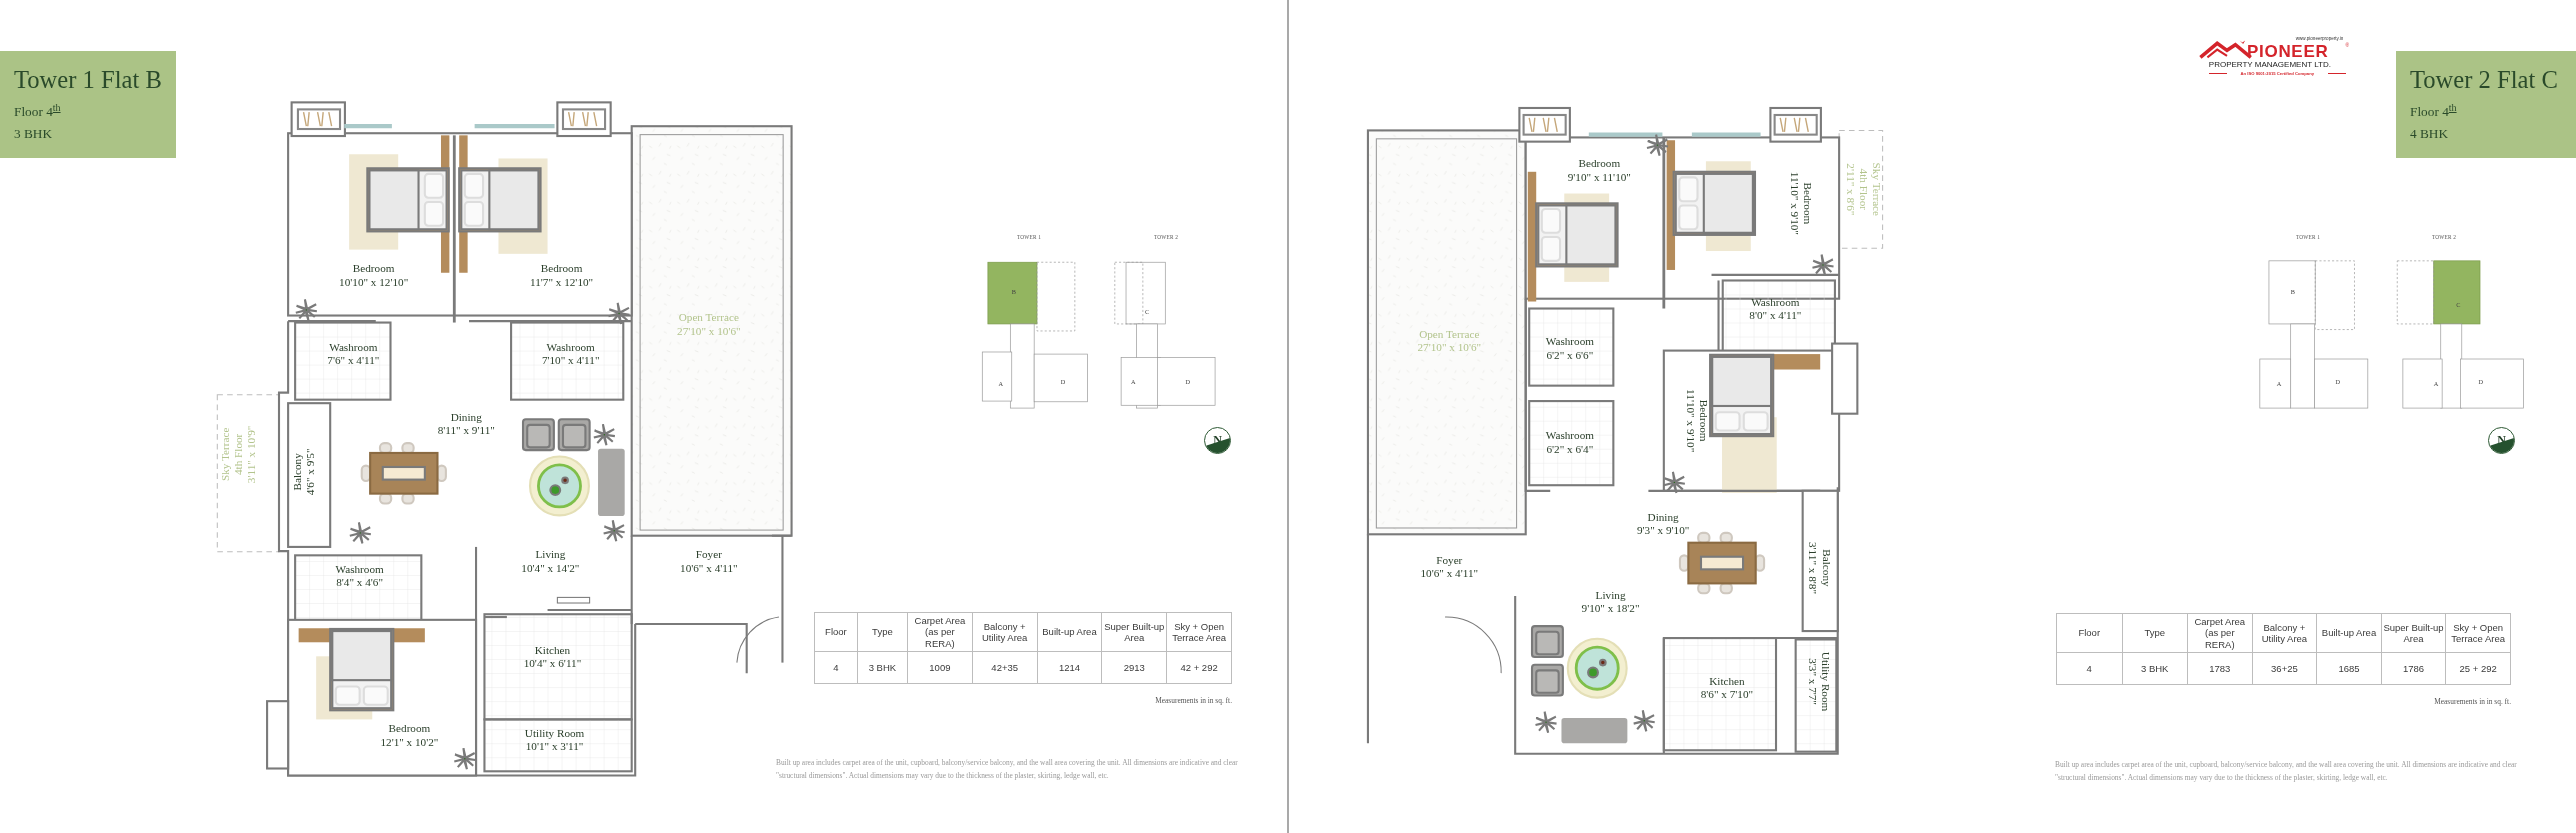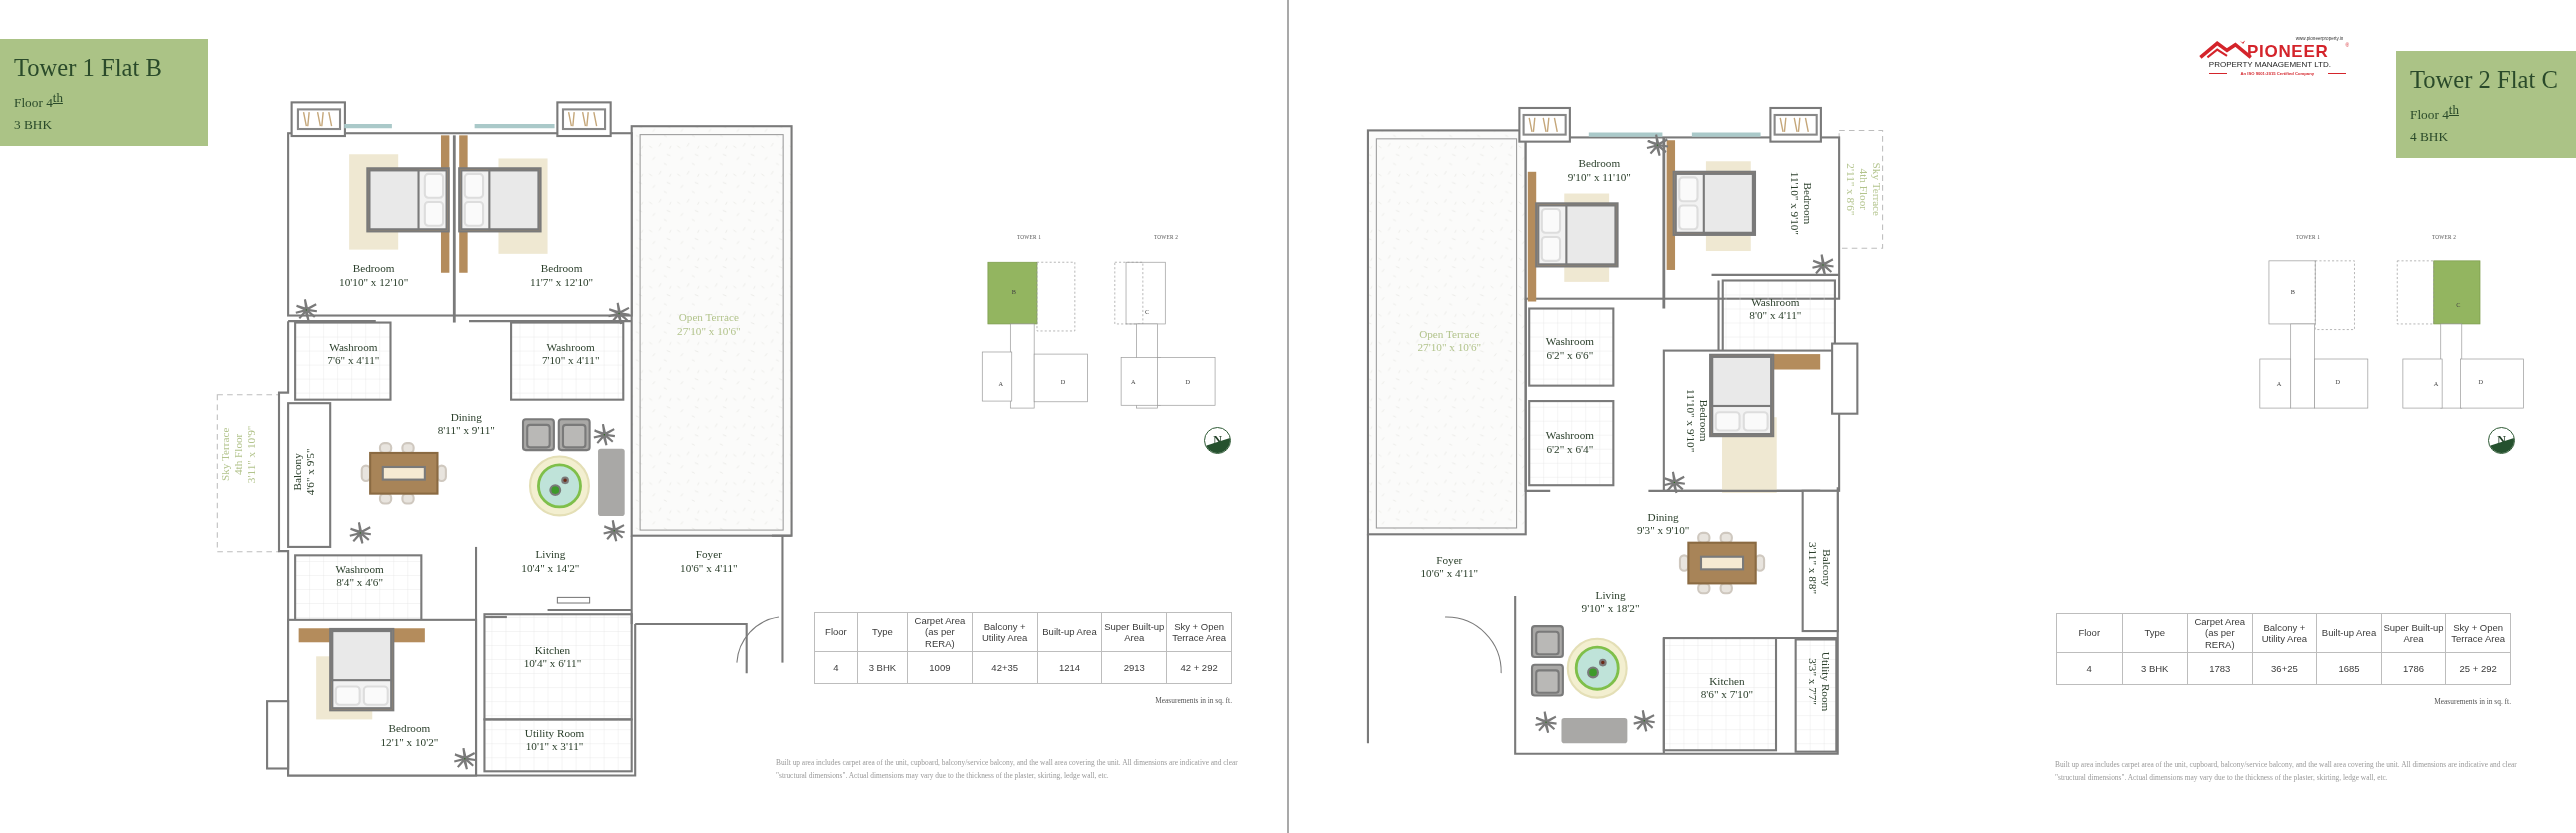--- a/index.html
+++ b/index.html
@@ -7,23 +7,23 @@
   body { font-family: "DejaVu Serif", "Liberation Serif", serif; color: #2b3f2b; position: relative; }
 
   .page { position: absolute; top: 0; height: 833px; width: 1288px; }
   .page-left { left: 0; }
   .page-right { left: 1288px; }
   .divider { position: absolute; left: 1287px; top: 0; width: 2.1px; height: 833px; background: #a9a9a9; }
 
   .title-box { position: absolute; background: #abc386; padding: 15.4px 14px 0 14px; height: 107px; }
   .title-box .t1 { font-size: 24.6px; color: #2a4a2a; line-height: 1.15; font-family: "Liberation Serif", "DejaVu Serif", serif; }
   .title-box .t2 { font-size: 13.3px; color: #2a4a2a; margin-top: 7px; font-family: "Liberation Serif", serif; }
-  .title-box .t2 sup { font-size: 13px; vertical-align: super; text-decoration: underline; }
+  .title-box .t2 sup { font-size: 10px; vertical-align: super; text-decoration: underline; }
   .title-box .t3 { font-size: 13.3px; color: #2a4a2a; margin-top: 5.6px; font-family: "Liberation Serif", serif; }
-  .page-left .title-box { left: 0; top: 39px; width: 208px; }
+  .page-left .title-box { left: 0; top: 51px; width: 176px; }
   .page-right .title-box { left: 1108px; top: 51px; width: 180px; }
   .room-label { font-family: "Liberation Serif", serif; fill: #2b3f2b; }
   .terrace-label { font-family: "Liberation Serif", serif; fill: #b3c48d; }
 
   .area-table { position: absolute; border-collapse: collapse; font-family: Liberation Sans, sans-serif; font-size: 9.5px; color: #3a3a3a; }
   .area-table th, .area-table td { border: 1.4px solid #bdbdbd; text-align: center; vertical-align: middle; font-weight: normal; }
   .area-table th { height: 39px; line-height: 1.2; padding: 1.4px 1.4px; }
   .area-table td { height: 32px; }
   .page-left .area-table { left: 814px; top: 612px; width: 418px; }
   .page-right .area-table { left: 768px; top: 613px; width: 455px; }

